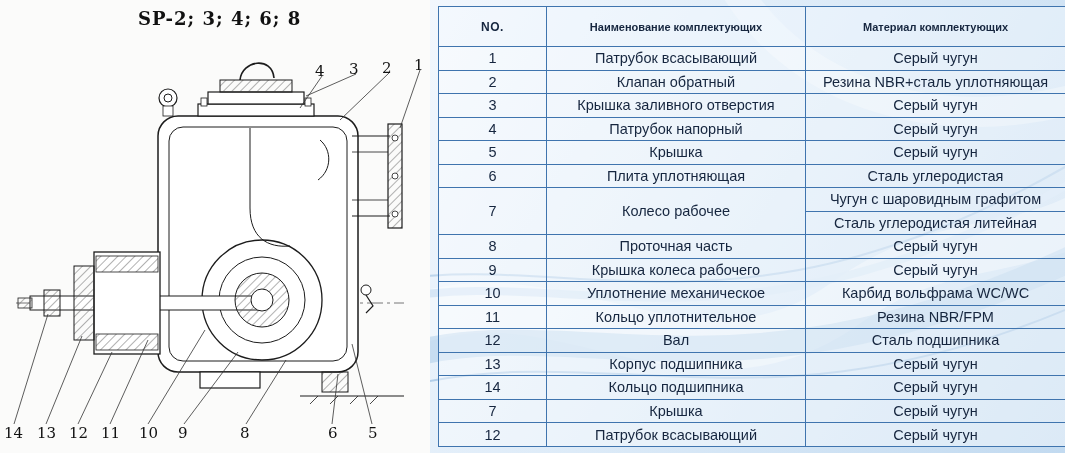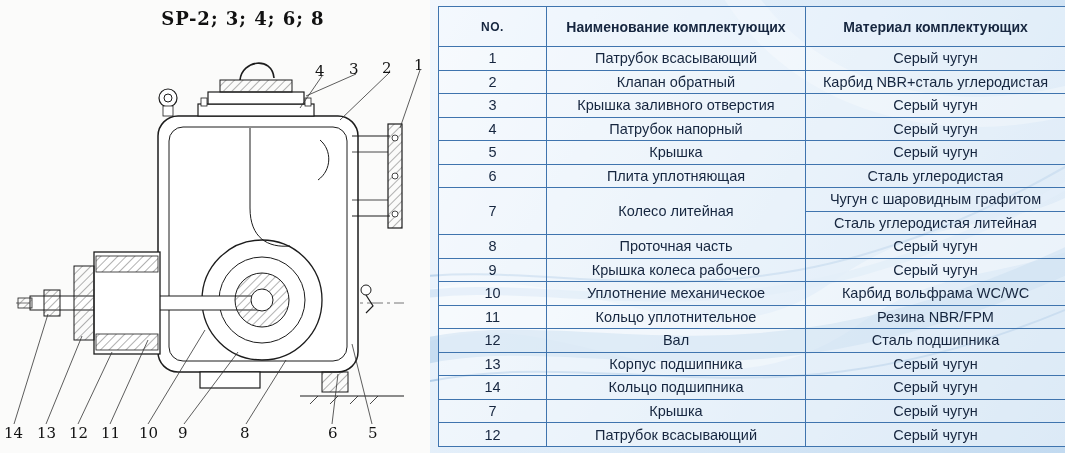--- a/index.html
+++ b/index.html
@@ -11,21 +11,21 @@
   body{font-family:"Liberation Sans","DejaVu Sans",sans-serif;}
   .screen{
     width:1065px;height:453px;position:relative;overflow:hidden;
     display:flex;background:#fff;border:0;
   }
   
   .left-panel{
     width:430px;height:453px;position:relative;background:#fbfbfa;flex:0 0 auto;
   }
   .drawing-title{
-    position:absolute;left:138px;top:8px;width:210px;text-align:center;
+    position:absolute;left:138px;top:8px;width:210px;
     font-family:"DejaVu Serif","Liberation Serif",serif;
     font-size:18px;font-weight:600;letter-spacing:1px;color:#111;
   }
   .callout{
     position:absolute;
     font-family:"DejaVu Serif","Liberation Serif",serif;
     font-size:15px;color:#111;line-height:1;
   }
   
   .right-panel{
@@ -39,21 +39,21 @@
     width:627px;height:441px;
     color:var(--table-text);
   }
   .parts-table th,.parts-table td{
     border:1px solid var(--table-border);
     text-align:center;vertical-align:middle;
     padding:0 4px;overflow:hidden;white-space:nowrap;
     background:rgba(255,255,255,0.42);
   }
   .parts-table th{
-    font-weight:700;font-size:14px;height:40px;
+    font-weight:700;font-size:11px;height:40px;
     background:rgba(246,251,255,0.45);
   }
   .parts-table th.no-head{font-size:12px;letter-spacing:.5px;}
   .parts-table td{font-size:14.5px;height:23px;}
   .parts-table tbody tr{height:23px;}
 </style>
 </head>
 <body>
 
 <div class="screen">
@@ -184,21 +184,21 @@
         </thead>
         <tbody>
           <tr>
             <td>1</td>
             <td>Патрубок всасывающий</td>
             <td>Серый чугун</td>
           </tr>
           <tr>
             <td>2</td>
             <td>Клапан обратный</td>
-            <td>Карбид NBR+сталь углеродистая</td>
+            <td>Резина NBR+сталь уплотняющая</td>
           </tr>
           <tr>
             <td>3</td>
             <td>Крышка заливного отверстия</td>
             <td>Серый чугун</td>
           </tr>
           <tr>
             <td>4</td>
             <td>Патрубок напорный</td>
             <td>Серый чугун</td>
@@ -208,21 +208,21 @@
             <td>Крышка</td>
             <td>Серый чугун</td>
           </tr>
           <tr>
             <td>6</td>
             <td>Плита уплотняющая</td>
             <td>Сталь углеродистая</td>
           </tr>
           <tr>
             <td rowspan="2">7</td>
-            <td rowspan="2">Колесо литейная</td>
+            <td rowspan="2">Колесо рабочее</td>
             <td>Чугун с шаровидным графитом</td>
           </tr>
           <tr>
             <td>Сталь углеродистая литейная</td>
           </tr>
           <tr>
             <td>8</td>
             <td>Проточная часть</td>
             <td>Серый чугун</td>
           </tr>

